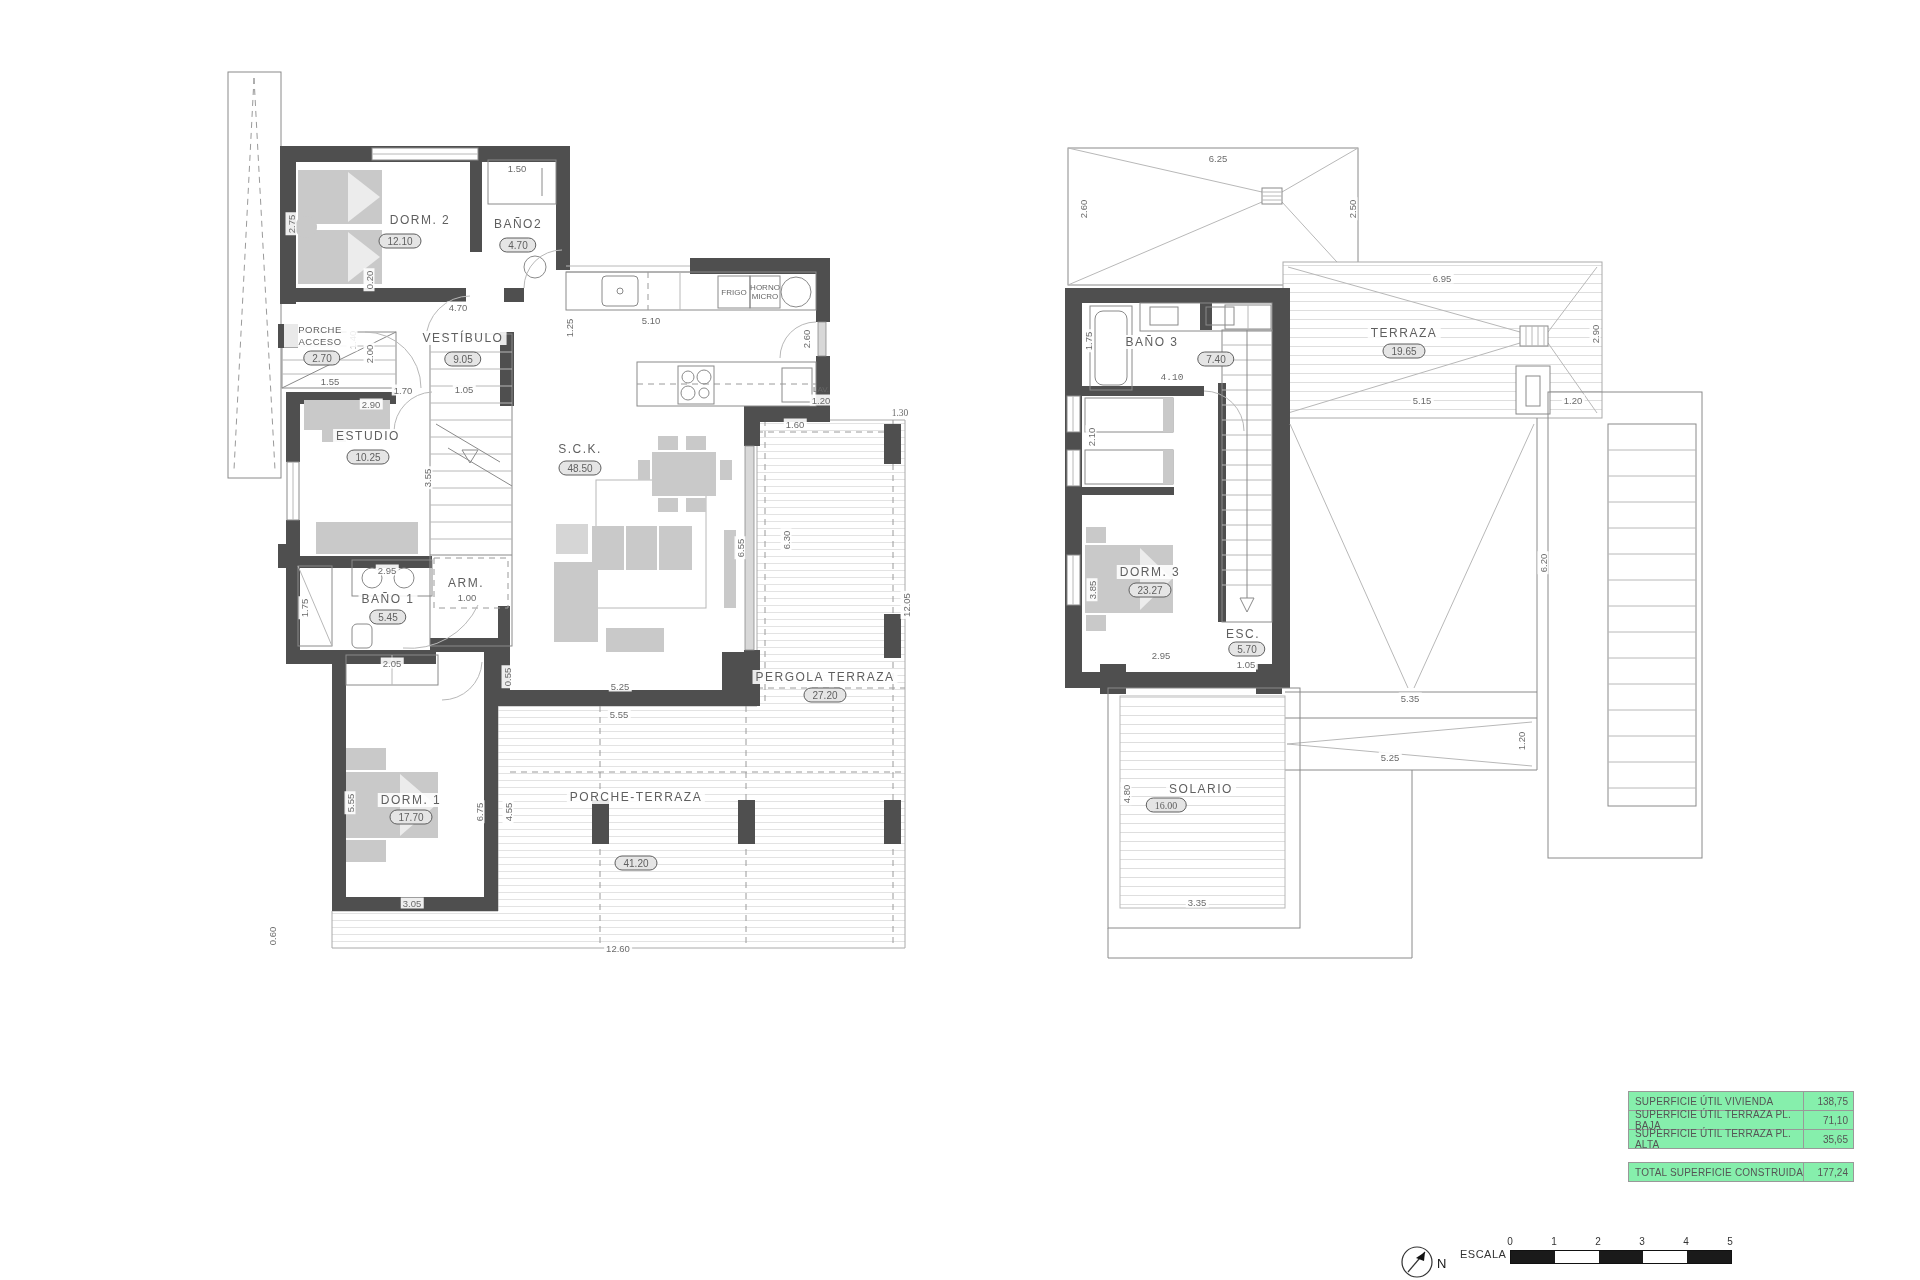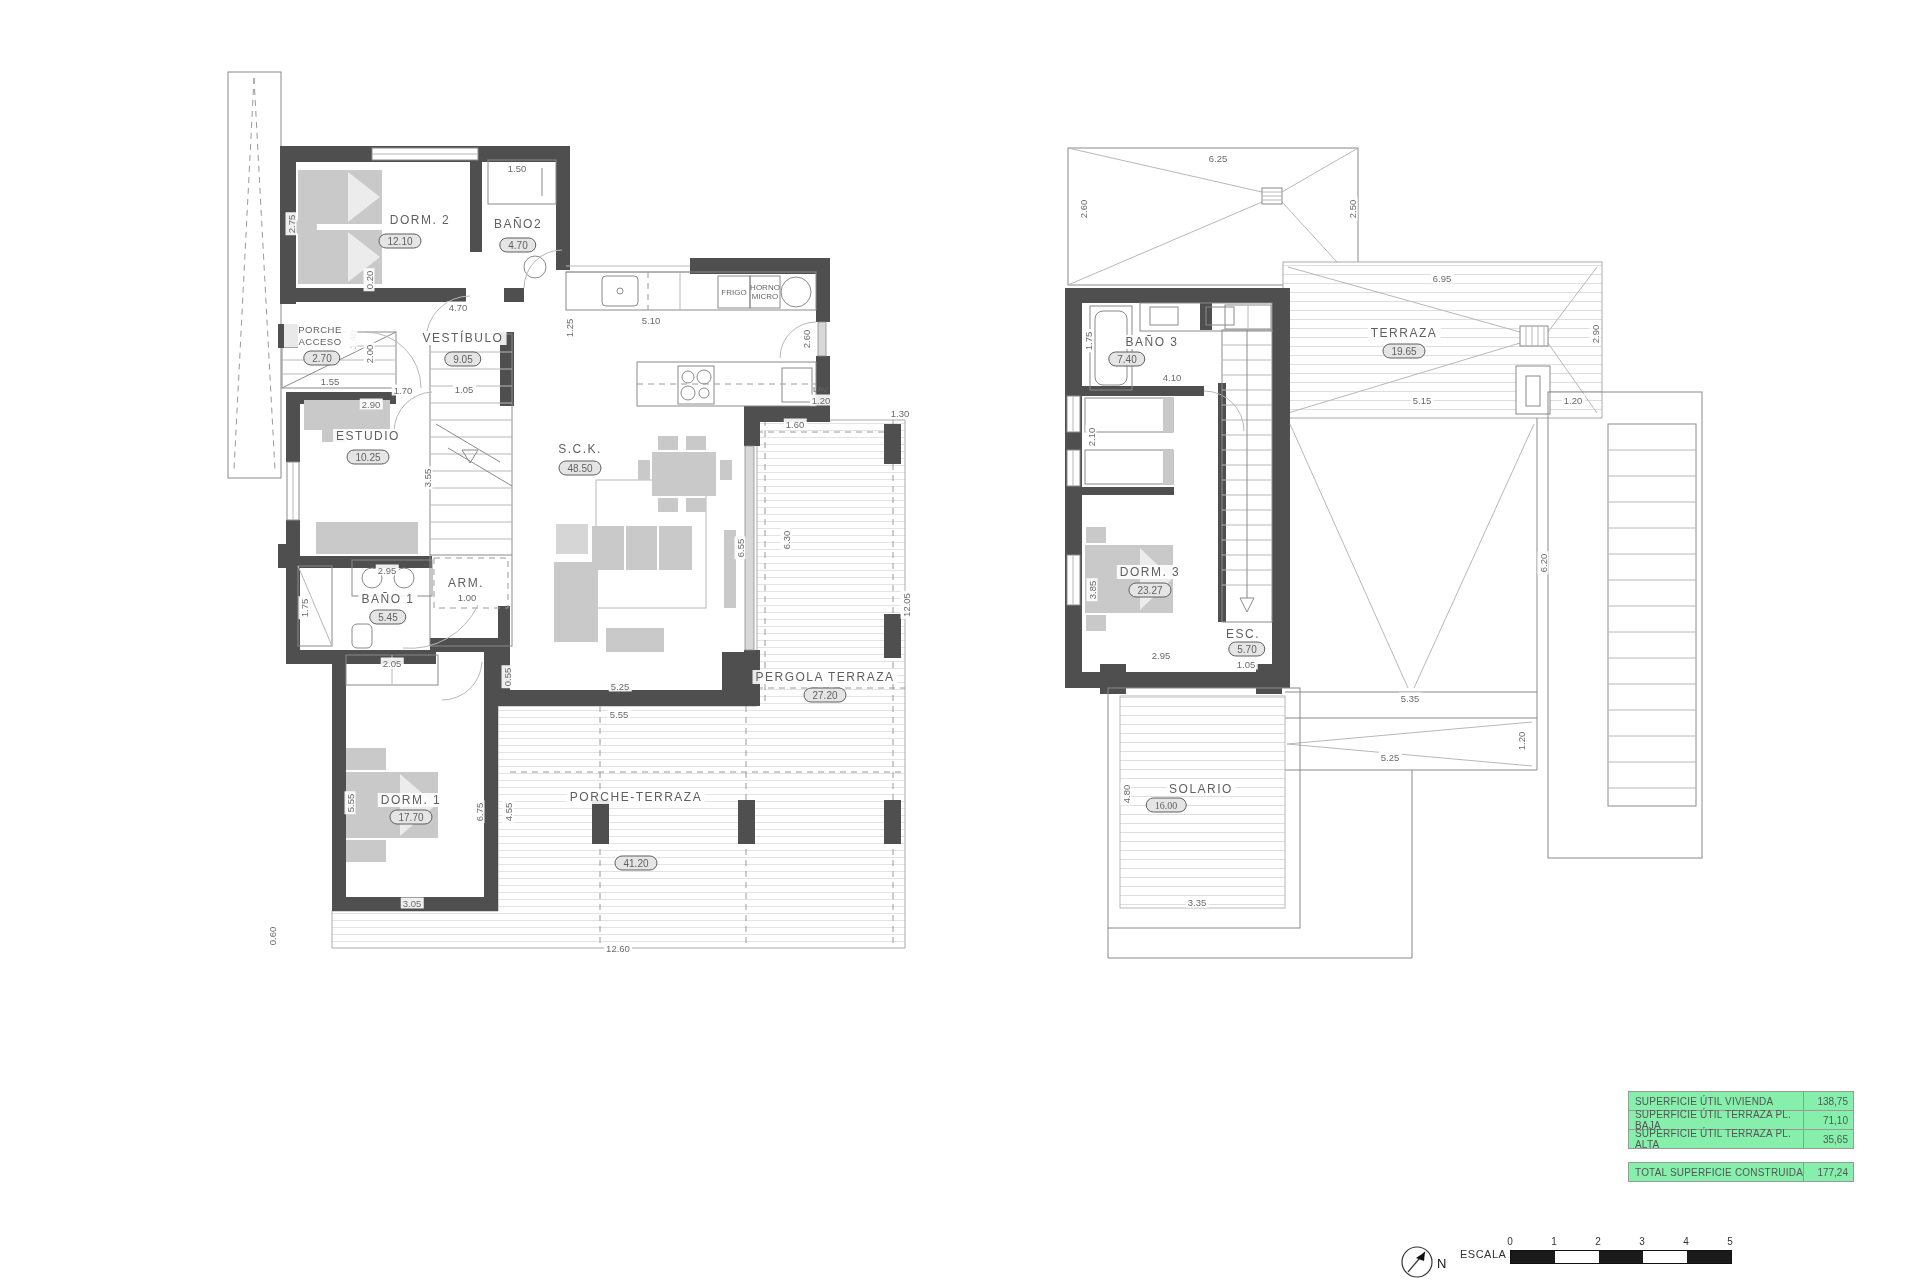--- a/index.html
+++ b/index.html
@@ -322,38 +322,38 @@
     <div class="roomlbl" style="left: 466px; top: 582px;"><span class="rname">ARM.</span></div>
     <div class="roomlbl" style="left: 580px; top: 448px;"><span class="rname">S.C.K.</span></div>
     <div class="rbox" style="left: 580px; top: 468px;">48.50</div>
     <div class="roomlbl" style="left: 411px; top: 799px;"><span class="rname">DORM. 1</span></div>
     <div class="rbox" style="left: 411px; top: 817px;">17.70</div>
     <div class="roomlbl" style="left: 825px; top: 676px;"><span class="rname">PERGOLA TERRAZA</span></div>
     <div class="rbox" style="left: 825px; top: 695px;">27.20</div>
     <div class="roomlbl" style="left: 636px; top: 796px;"><span class="rname">PORCHE-TERRAZA</span></div>
     <div class="rbox" style="left: 636px; top: 815px; margin-top: 48px;">41.20</div>
     <div class="roomlbl" style="left: 1152px; top: 341px;"><span class="rname">BAÑO 3</span></div>
-    <div class="rbox" style="left: 1127px; top: 359px; text-align: center;">7.40</div>
+    <div class="rbox" style="left: 1216px; top: 359px; text-align: center;">7.40</div>
     <div class="roomlbl" style="left: 1404px; top: 332px;"><span class="rname">TERRAZA</span></div>
     <div class="rbox" style="left: 1404px; top: 351px;">19.65</div>
     <div class="roomlbl" style="left: 1150px; top: 571px;"><span class="rname">DORM. 3</span></div>
     <div class="rbox" style="left: 1150px; top: 590px;">23.27</div>
     <div class="roomlbl" style="left: 1243px; top: 633px;"><span class="rname">ESC.</span></div>
     <div class="rbox" style="left: 1247px; top: 649px;">5.70</div>
     <div class="roomlbl" style="left: 1201px; top: 788px;"><span class="rname">SOLARIO</span></div>
     <div class="rbox" style="left: 1166px; top: 805px; font-family: Liberation Serif, serif;">16.00</div>
     <span class="dim" style="left: 517px; top: 168px;">1.50</span>
     <span class="dim v" style="left: 291px; top: 224px;">2.75</span>
     <span class="dim v" style="left: 369px; top: 280px;">0.20</span>
     <span class="dim" style="left: 458px; top: 307px;">4.70</span>
     <span class="dim" style="left: 651px; top: 282px; margin-top: 38px;">5.10</span>
     <span class="dim v" style="left: 569px; top: 328px;">1.25</span>
     <span class="dim v" style="left: 806px; top: 339px;">2.60</span>
     <span class="dim" style="left: 821px; top: 400px;">1.20</span>
-    <span class="dim" style="left: 900px; top: 413px;">1.30</span>
+    <span class="dim" style="left: 900px; top: 413px; font-family: Liberation Serif, serif;">1.30</span>
     <span class="dim" style="left: 795px; top: 424px;">1.60</span>
     <span class="dim" style="left: 330px; top: 381px;">1.55</span>
     <span class="dim" style="left: 403px; top: 390px;">1.70</span>
     <span class="dim v" style="left: 369px; top: 354px;">2.00</span>
     <span class="dim v" style="left: 352px; top: 340px;">1.40</span>
     <span class="dim" style="left: 464px; top: 389px;">1.05</span>
     <span class="dim" style="left: 371px; top: 404px;">2.90</span>
     <span class="dim v" style="left: 427px; top: 478px;">3.55</span>
     <span class="dim" style="left: 387px; top: 570px;">2.95</span>
     <span class="dim v" style="left: 304px; top: 608px;">1.75</span>
@@ -372,21 +372,21 @@
     <span class="dim v" style="left: 740px; top: 548px;">6.55</span>
     <span class="dim v" style="left: 786px; top: 540px;">6.30</span>
     <span class="dim" style="left: 1218px; top: 158px;">6.25</span>
     <span class="dim v" style="left: 1083px; top: 209px;">2.60</span>
     <span class="dim v" style="left: 1352px; top: 209px;">2.50</span>
     <span class="dim" style="left: 1442px; top: 278px;">6.95</span>
     <span class="dim v" style="left: 1595px; top: 334px;">2.90</span>
     <span class="dim" style="left: 1422px; top: 400px;">5.15</span>
     <span class="dim" style="left: 1573px; top: 400px;">1.20</span>
     <span class="dim v" style="left: 1088px; top: 341px;">1.75</span>
-    <span class="dim" style="left: 1172px; top: 377px;">4.10</span>
+    <span class="dim" style="left: 1172px; top: 377px; font-family: Liberation Mono, monospace;">4.10</span>
     <span class="dim v" style="left: 1091px; top: 437px;">2.10</span>
     <span class="dim v" style="left: 1092px; top: 590px;">3.85</span>
     <span class="dim" style="left: 1161px; top: 655px;">2.95</span>
     <span class="dim" style="left: 1246px; top: 664px;">1.05</span>
     <span class="dim v" style="left: 1543px; top: 563px;">6.20</span>
     <span class="dim" style="left: 1410px; top: 698px;">5.35</span>
     <span class="dim" style="left: 1390px; top: 757px;">5.25</span>
     <span class="dim v" style="left: 1521px; top: 741px;">1.20</span>
     <span class="dim v" style="left: 1126px; top: 794px;">4.80</span>
     <span class="dim" style="left: 1197px; top: 902px;">3.35</span>

